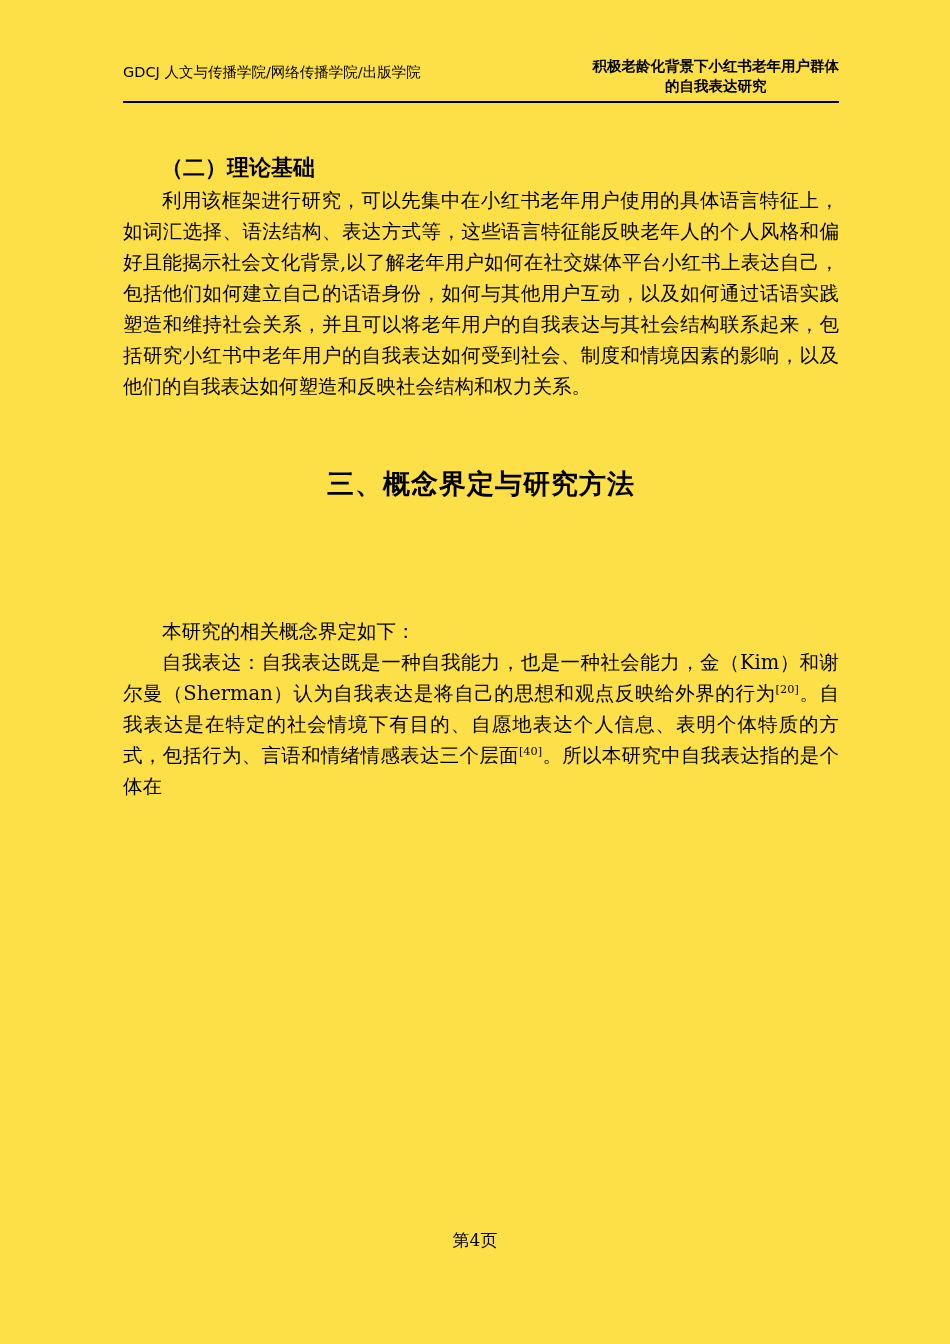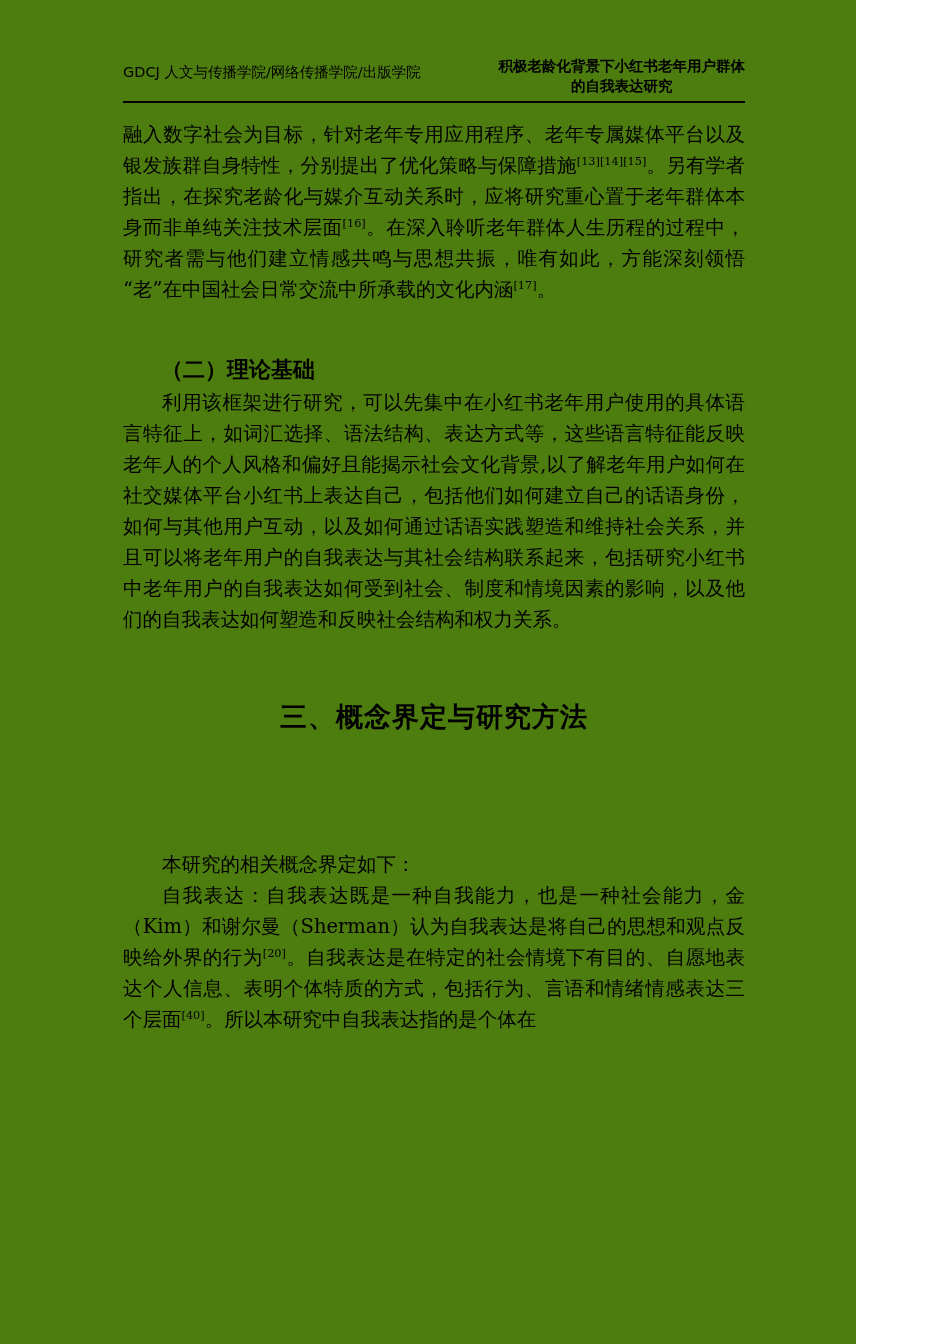--- a/index.html
+++ b/index.html
@@ -2,23 +2,23 @@
 <html lang="zh"><head>
 <meta charset="utf-8">
 <style>
   html, body {
     margin: 0;
     padding: 0;
     background: #ffffff;
   }
   .page {
     position: relative;
-    width: 856px;
+    width: 950px;
     height: 1344px;
-    background: #4d7c0f;
+    background: #fde047;
     color: #000000;
     overflow: hidden;
     font-family: "DejaVu Serif", serif;
   }
   .inner {
     margin-left: 123px;
     margin-right: 111px; 
   }
   
   .header-row {
@@ -108,30 +108,30 @@
     <div class="header-row">
       <div class="header-left">GDCJ 人文与传播学院/网络传播学院/出版学院</div>
       <div class="header-right">
         <div>积极老龄化背景下小红书老年用户群体</div>
         <div>的自我表达研究</div>
       </div>
     </div>
 
     <div class="body-text">
 
-      <p class="para para-first">融入数字社会为目标，针对老年专用应用程序、老年专属媒体平台以及银发族群自身特性，分别提出了优化策略与保障措施<sup class="ref">[13]</sup><sup class="ref">[14]</sup><sup class="ref">[15]</sup>。另有学者指出，在探究老龄化与媒介互动关系时，应将研究重心置于老年群体本身而非单纯关注技术层面<sup class="ref">[16]</sup>。在深入聆听老年群体人生历程的过程中，研究者需与他们建立情感共鸣与思想共振，唯有如此，方能深刻领悟“老”在中国社会日常交流中所承载的文化内涵<sup class="ref">[17]</sup>。</p>
 
       <h3 class="section-heading">（二）理论基础</h3>
 
 
       <p class="para indent theory-para2">利用该框架进行研究，可以先集中在小红书老年用户使用的具体语言特征上，如词汇选择、语法结构、表达方式等，这些语言特征能反映老年人的个人风格和偏好且能揭示社会文化背景,以了解老年用户如何在社交媒体平台小红书上表达自己，包括他们如何建立自己的话语身份，如何与其他用户互动，以及如何通过话语实践塑造和维持社会关系，并且可以将老年用户的自我表达与其社会结构联系起来，包括研究小红书中老年用户的自我表达如何受到社会、制度和情境因素的影响，以及他们的自我表达如何塑造和反映社会结构和权力关系。</p>
 
       <h2 class="chapter-heading">三、概念界定与研究方法</h2>
 
       <p class="para indent methods-first">本研究的相关概念界定如下：</p>
 
 
       <p class="para indent">自我表达：自我表达既是一种自我能力，也是一种社会能力，金（Kim）和谢尔曼（Sherman）认为自我表达是将自己的思想和观点反映给外界的行为<sup class="ref">[20]</sup>。自我表达是在特定的社会情境下有目的、自愿地表达个人信息、表明个体特质的方式，包括行为、言语和情绪情感表达三个层面<sup class="ref">[40]</sup>。所以本研究中自我表达指的是个体在</p>
 
     </div>
   </div>
 
+  <div class="footer">第4页</div>
 </div>
 
 </body></html>

